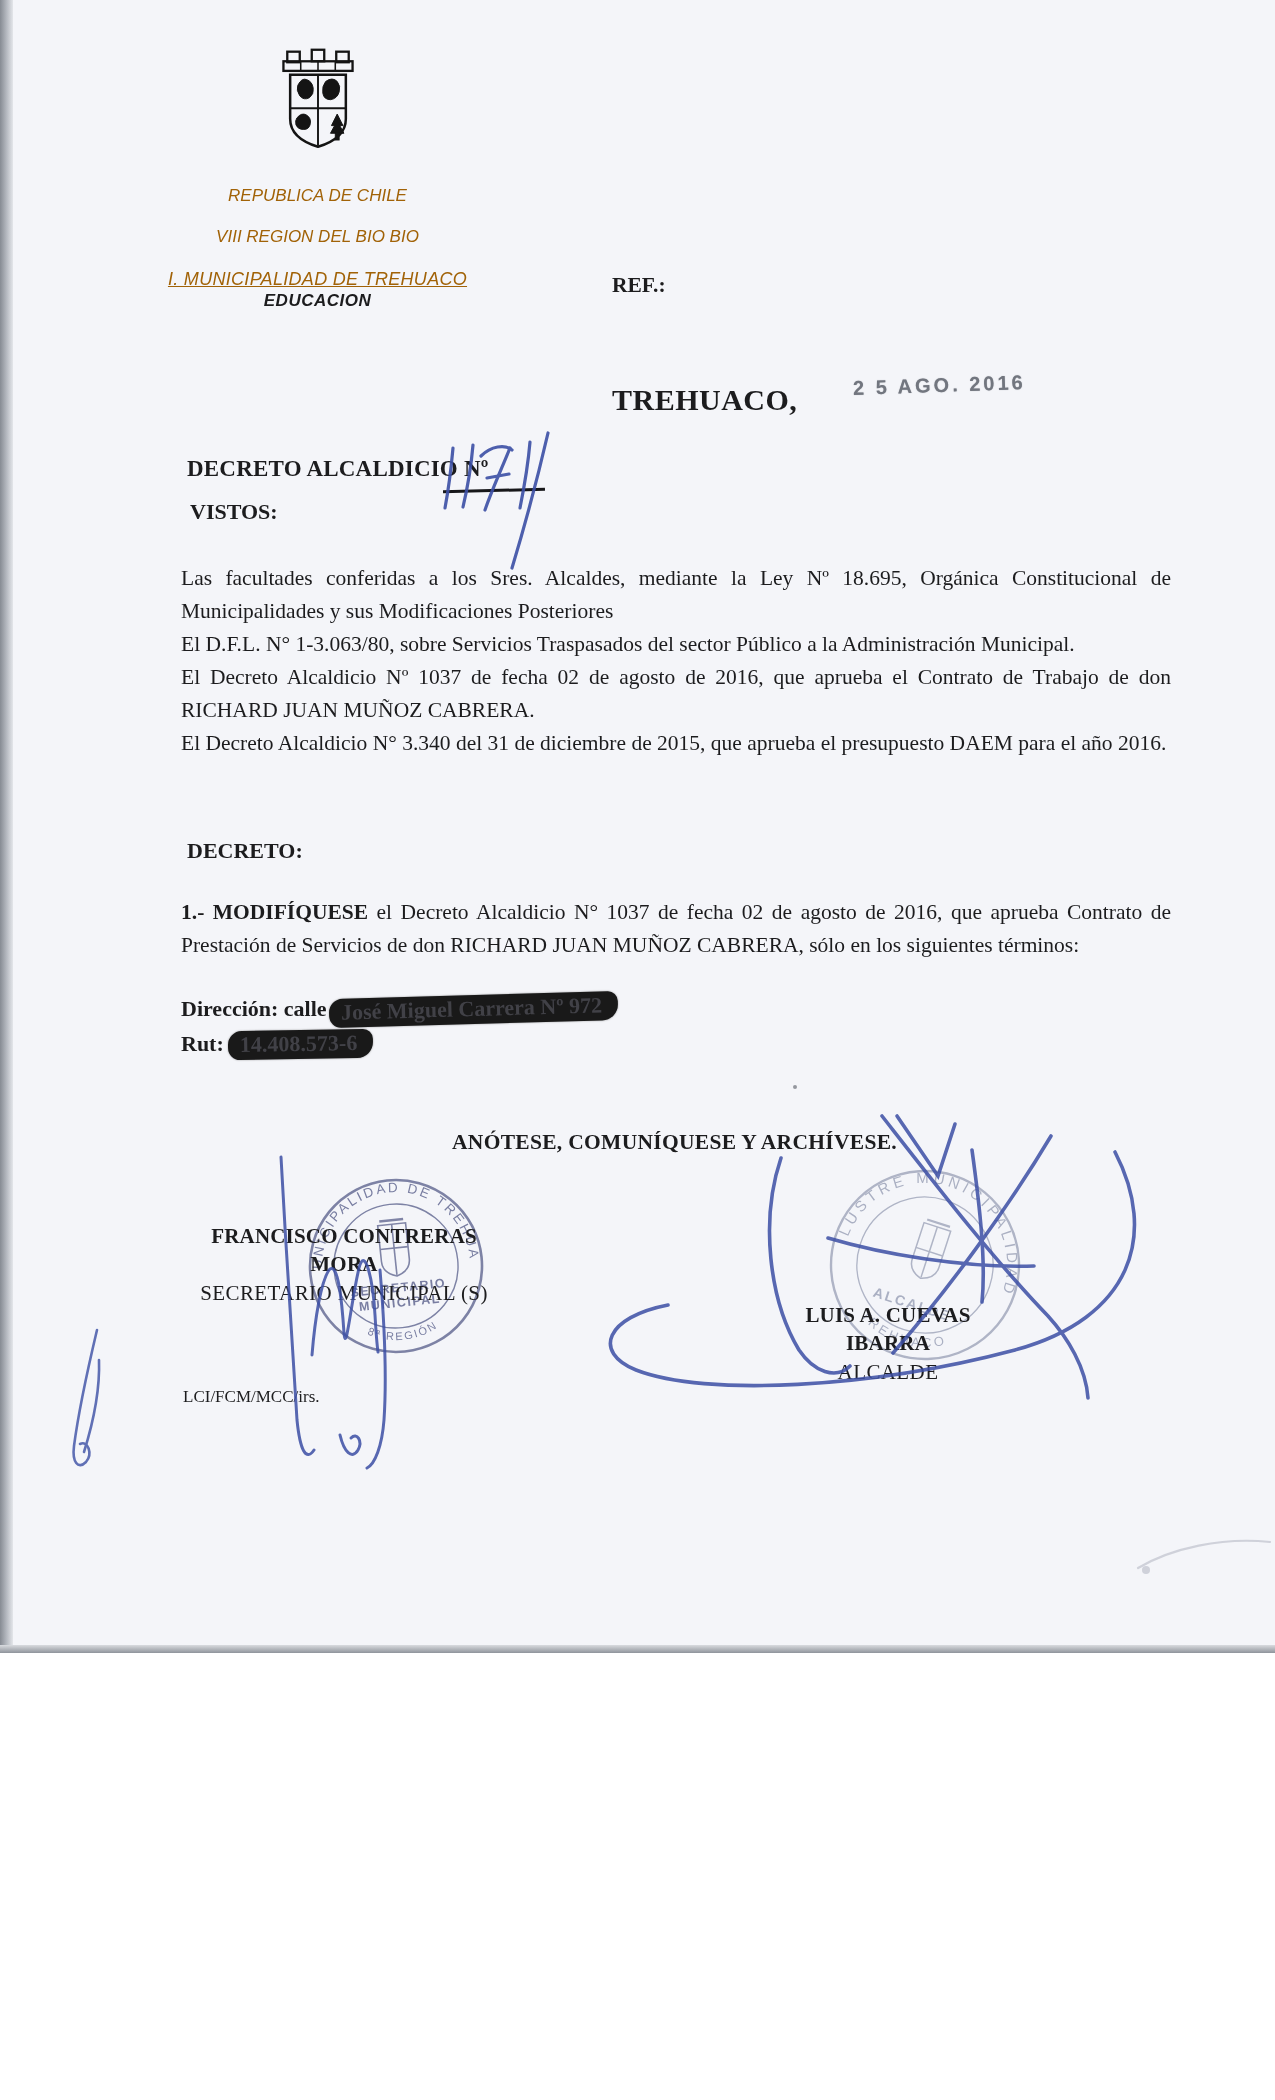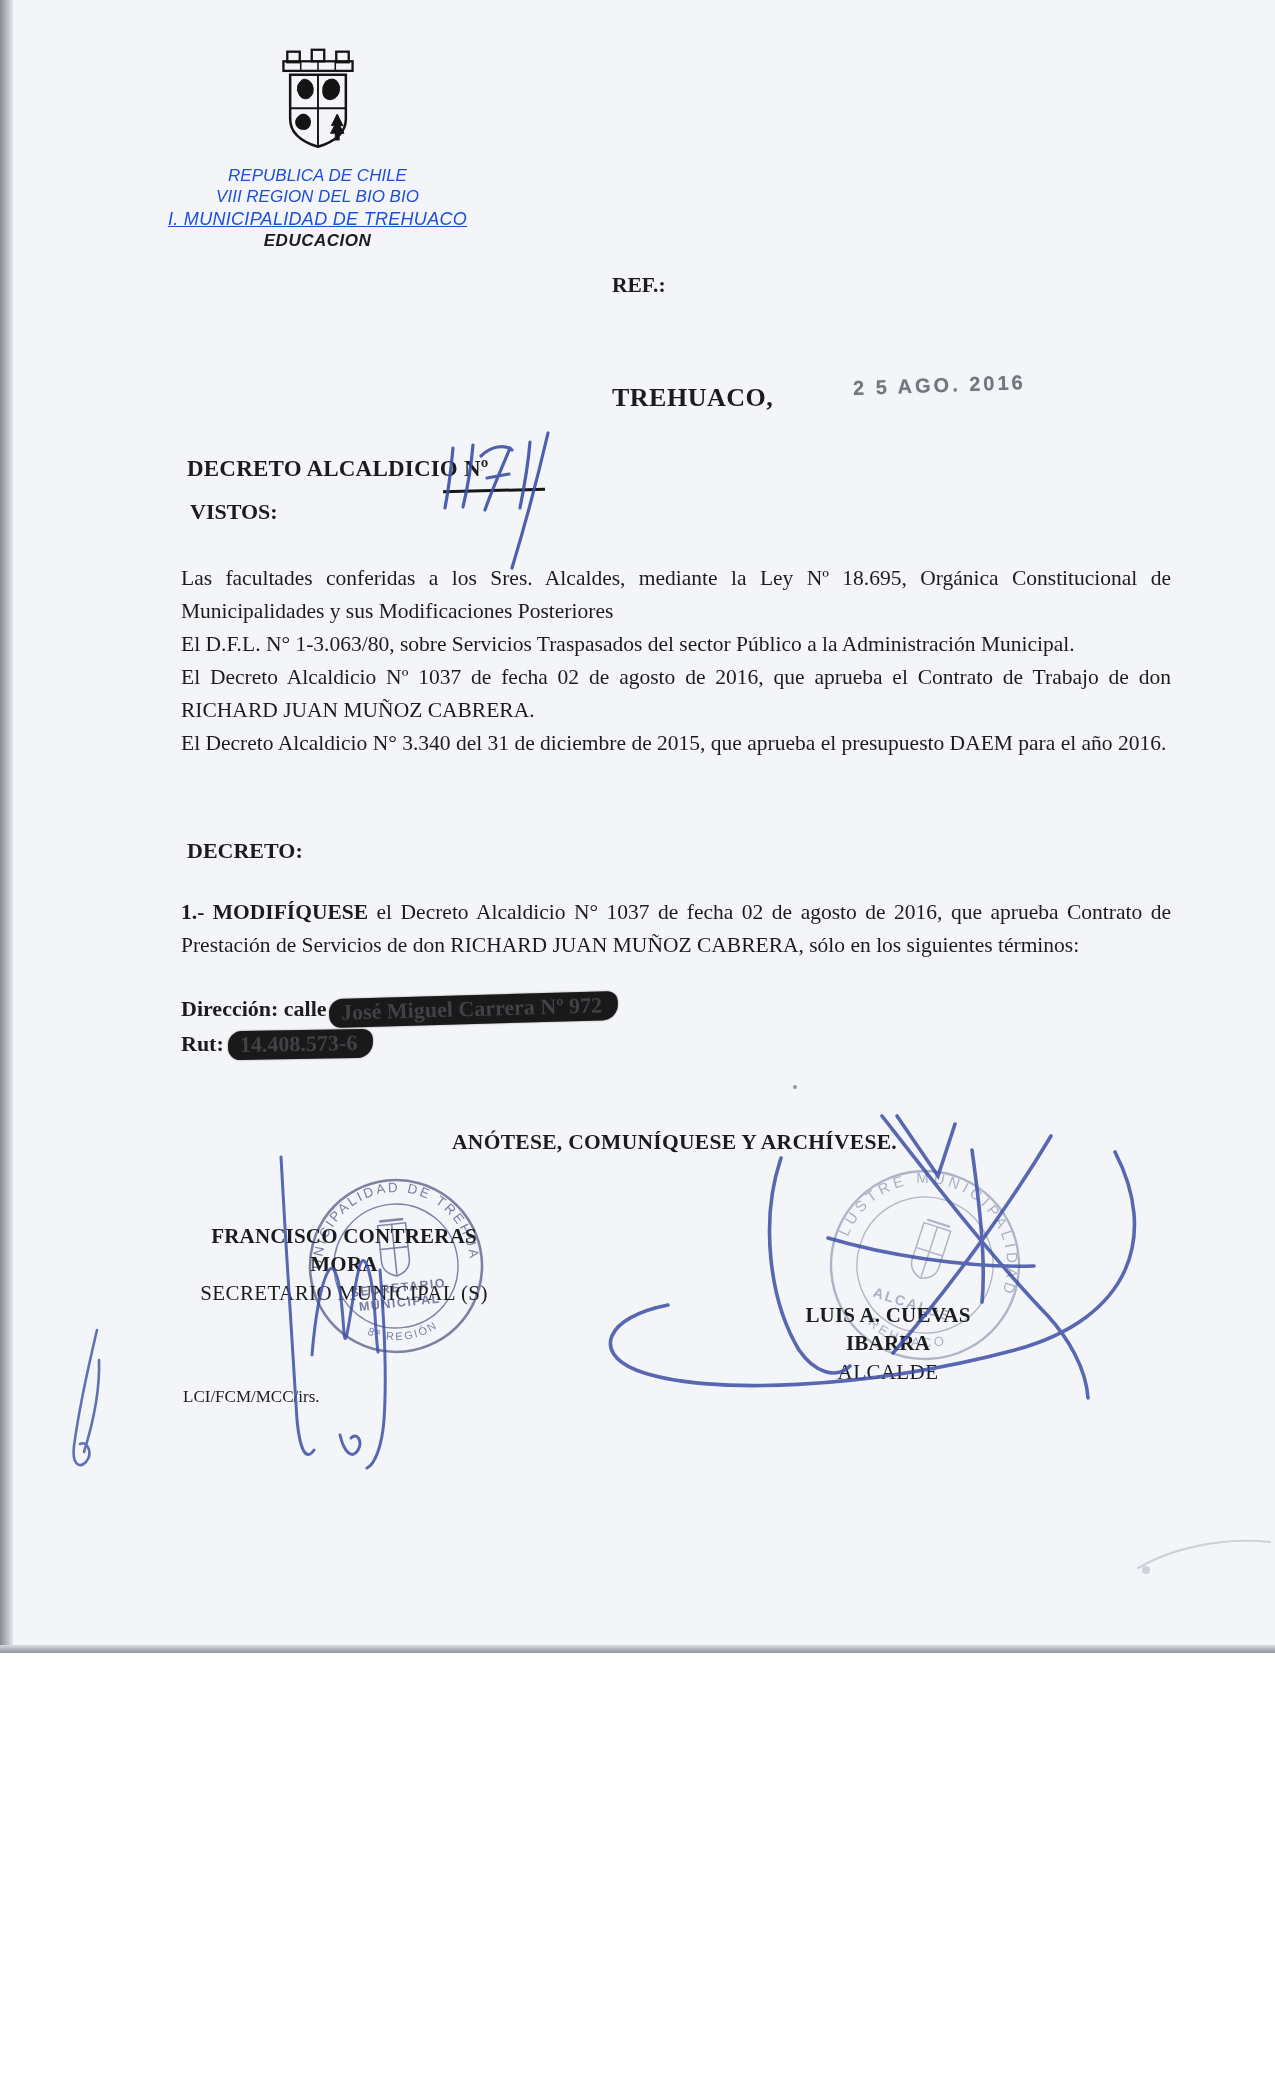--- a/index.html
+++ b/index.html
@@ -8,26 +8,26 @@
   .scan{position:absolute;left:0;top:0;width:1275px;height:1653px;background:#f4f5f9;}
   .edge-left{position:absolute;left:0;top:0;width:13px;height:1653px;
              background:linear-gradient(to right,#868b93,#b9bdc4 55%,#e4e6ea);}
   .edge-bottom{position:absolute;left:0;top:1645px;width:1275px;height:8px;
                background:linear-gradient(#d9dbdf,#8f949b);}
   .abs{position:absolute;}
   .serif{font-family:"Liberation Serif","DejaVu Serif",serif;}
   .sans{font-family:"Liberation Sans","DejaVu Sans",sans-serif;}
   .b{font-weight:bold;}
   .letterhead{left:150px;top:48px;width:335px;text-align:center;line-height:1.25;}
-  .lh-line{font-style:italic;font-size:17px;color:#1d4ed8;}
+  .lh-line{font-style:italic;font-size:17px;color:#a16207;margin-top:20px;}
   .lh-muni{font-style:italic;font-size:18px;text-decoration:underline;letter-spacing:.3px;}
   .lh-edu{font-style:italic;font-weight:bold;font-size:17px;letter-spacing:.5px;}
   .ref-label{left:612px;top:273px;font-size:21.5px;font-weight:bold;}
   .ref-text{left:707px;top:273px;width:402px;font-size:21.5px;line-height:32px;text-align:justify;}
-  .place{left:612px;top:383px;font-size:26px;font-weight:bold;letter-spacing:.5px;}
+  .place{left:612px;top:383px;font-size:30px;font-weight:bold;letter-spacing:.5px;}
   .datestamp{left:853px;top:374px;font-size:20px;font-weight:bold;letter-spacing:3px;
              color:#72767f;transform:rotate(-2deg);font-family:"Liberation Sans",sans-serif;
              text-shadow:0 0 1px rgba(114,118,127,.55);}
   .decree-line{left:187px;top:456px;font-size:23px;font-weight:bold;letter-spacing:.2px;}
   .hand-underline{left:443px;top:489px;width:102px;height:3px;background:#17171a;transform:rotate(-1.5deg);}
   .vistos-h{left:190px;top:499px;font-size:22px;font-weight:bold;}
   .body-block{left:181px;width:990px;font-size:21.5px;line-height:33px;text-align:justify;}
   .vistos-body{top:562px;}
   .decreto-h{left:187px;top:838px;font-size:22px;font-weight:bold;}
   .decreto-body{top:896px;}

